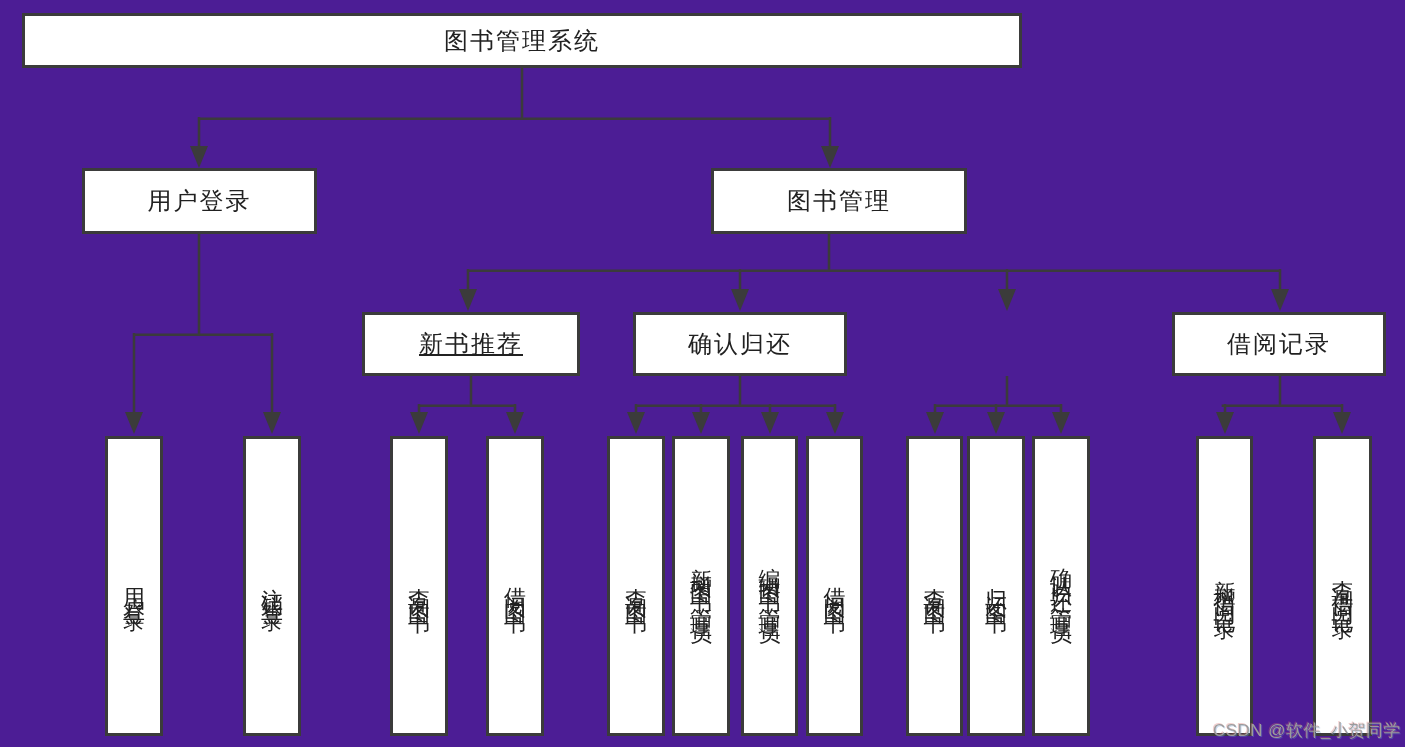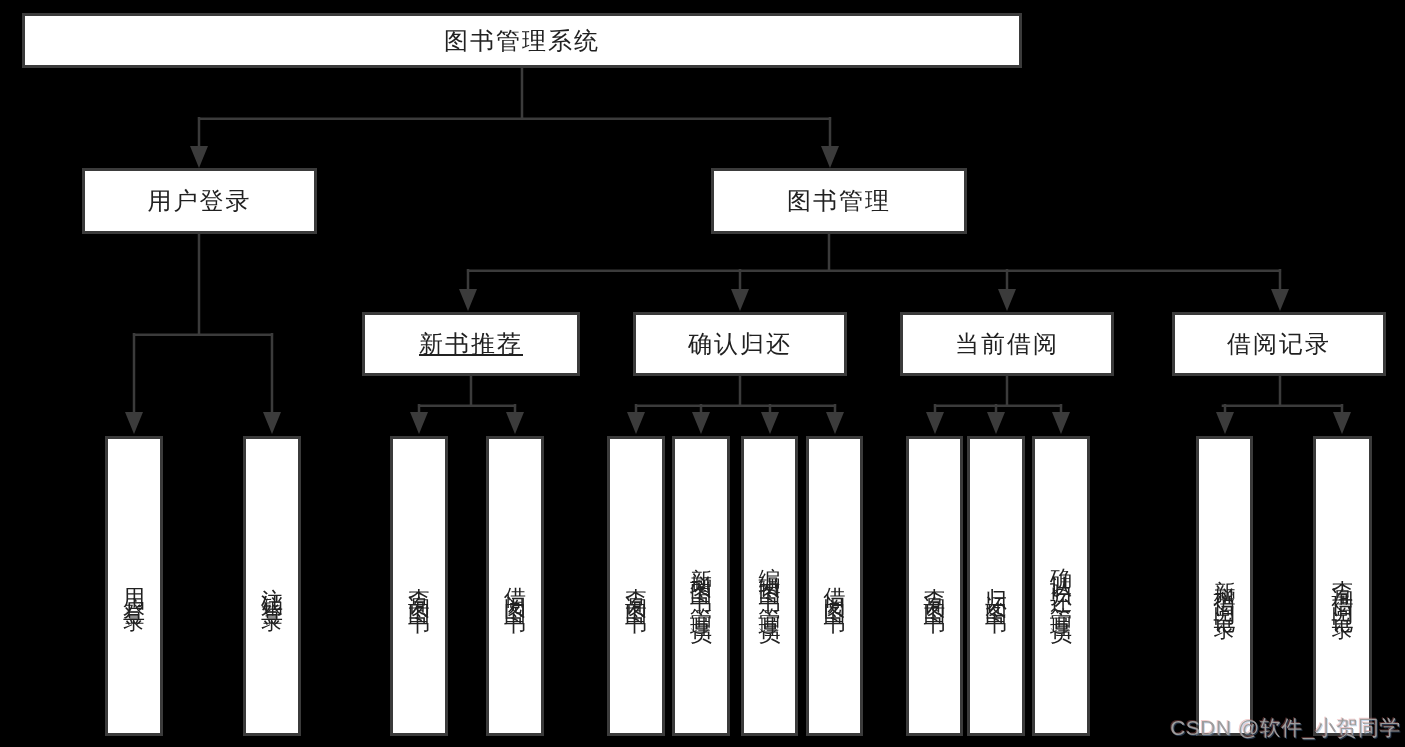--- a/index.html
+++ b/index.html
@@ -1,20 +1,20 @@
 <!DOCTYPE html>
 <html><head>
 <meta charset="utf-8">
 <style>
   html, body { margin: 0; padding: 0; background: #ffffff; }
   .canvas {
     position: relative;
     width: 1405px;
     height: 747px;
-    background: #000000;
+    background: #4c1d95;
     font-family: "Liberation Sans", sans-serif;
     overflow: hidden;
   }
   .connectors {
     position: absolute;
     left: 0; top: 0;
     width: 1405px; height: 747px;
   }
   .node {
     position: absolute;
@@ -39,21 +39,21 @@
     text-orientation: mixed;
     font-size: 22px;
     letter-spacing: 8px;
     line-height: 1;
     white-space: nowrap;
   }
   .watermark {
     position: absolute;
     right: 4px;
     bottom: 5px;
-    font-size: 21px;
+    font-size: 17px;
     color: #9c9c9c;
     letter-spacing: 0.5px;
     text-shadow: -1px -1px 0 rgba(214,116,116,0.35), 1px 1px 0 rgba(104,150,208,0.35);
     white-space: nowrap;
   }
 </style>
 </head>
 <body>
 
 <div class="canvas">
@@ -115,23 +115,20 @@
   <div class="node h-node lvl2-node" style="left:711px; width:256px;">
     <span>图书管理</span>
   </div>
 
   <div class="node h-node lvl3-node" style="left:362px; width:218px;text-decoration:underline;">
     <span>新书推荐</span>
   </div>
   <div class="node h-node lvl3-node" style="left:633px; width:214px;">
     <span>确认归还</span>
   </div>
-  <div class="node h-node lvl3-node" style="left:900px; width:214px;">
-    <span>当前借阅</span>
-  </div>
   <div class="node h-node lvl3-node" style="left:1172px; width:214px;">
     <span>借阅记录</span>
   </div>
 
   <div class="node leaf-node" style="left:105px; width:58px;">
     <span class="vtext">用户登录</span>
   </div>
   <div class="node leaf-node" style="left:243px; width:58px;">
     <span class="vtext">注销登录</span>
   </div>

